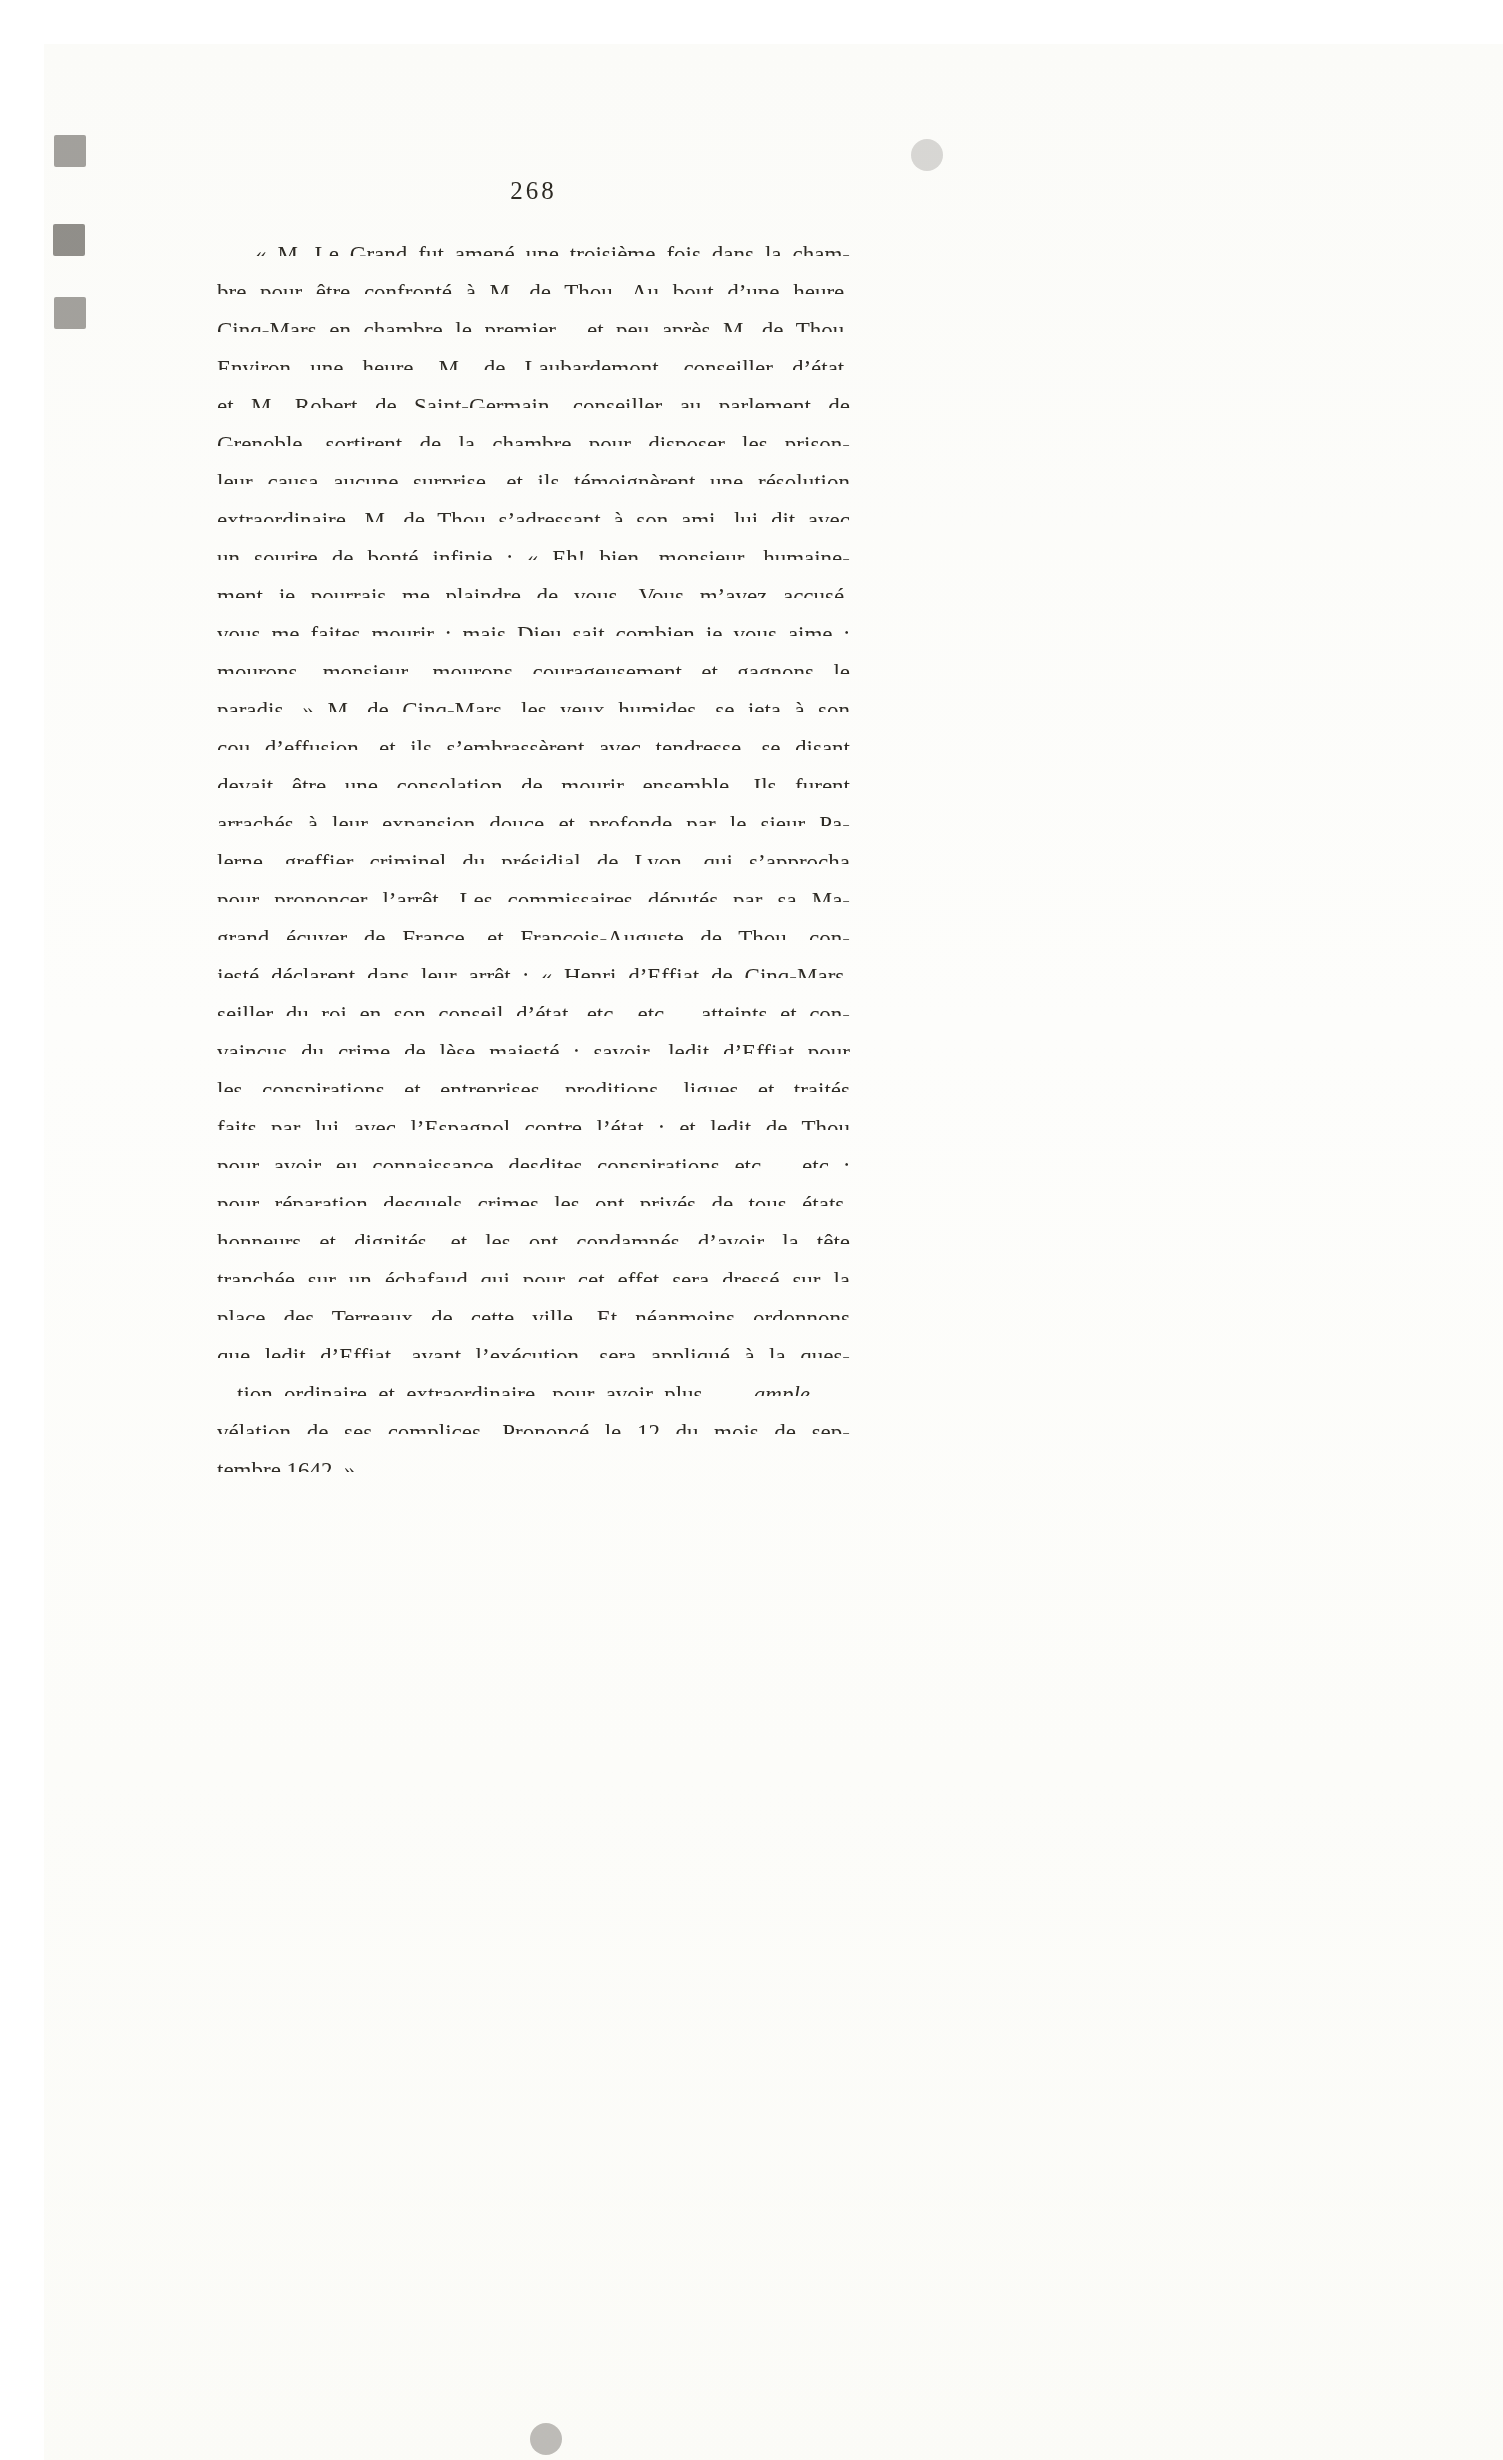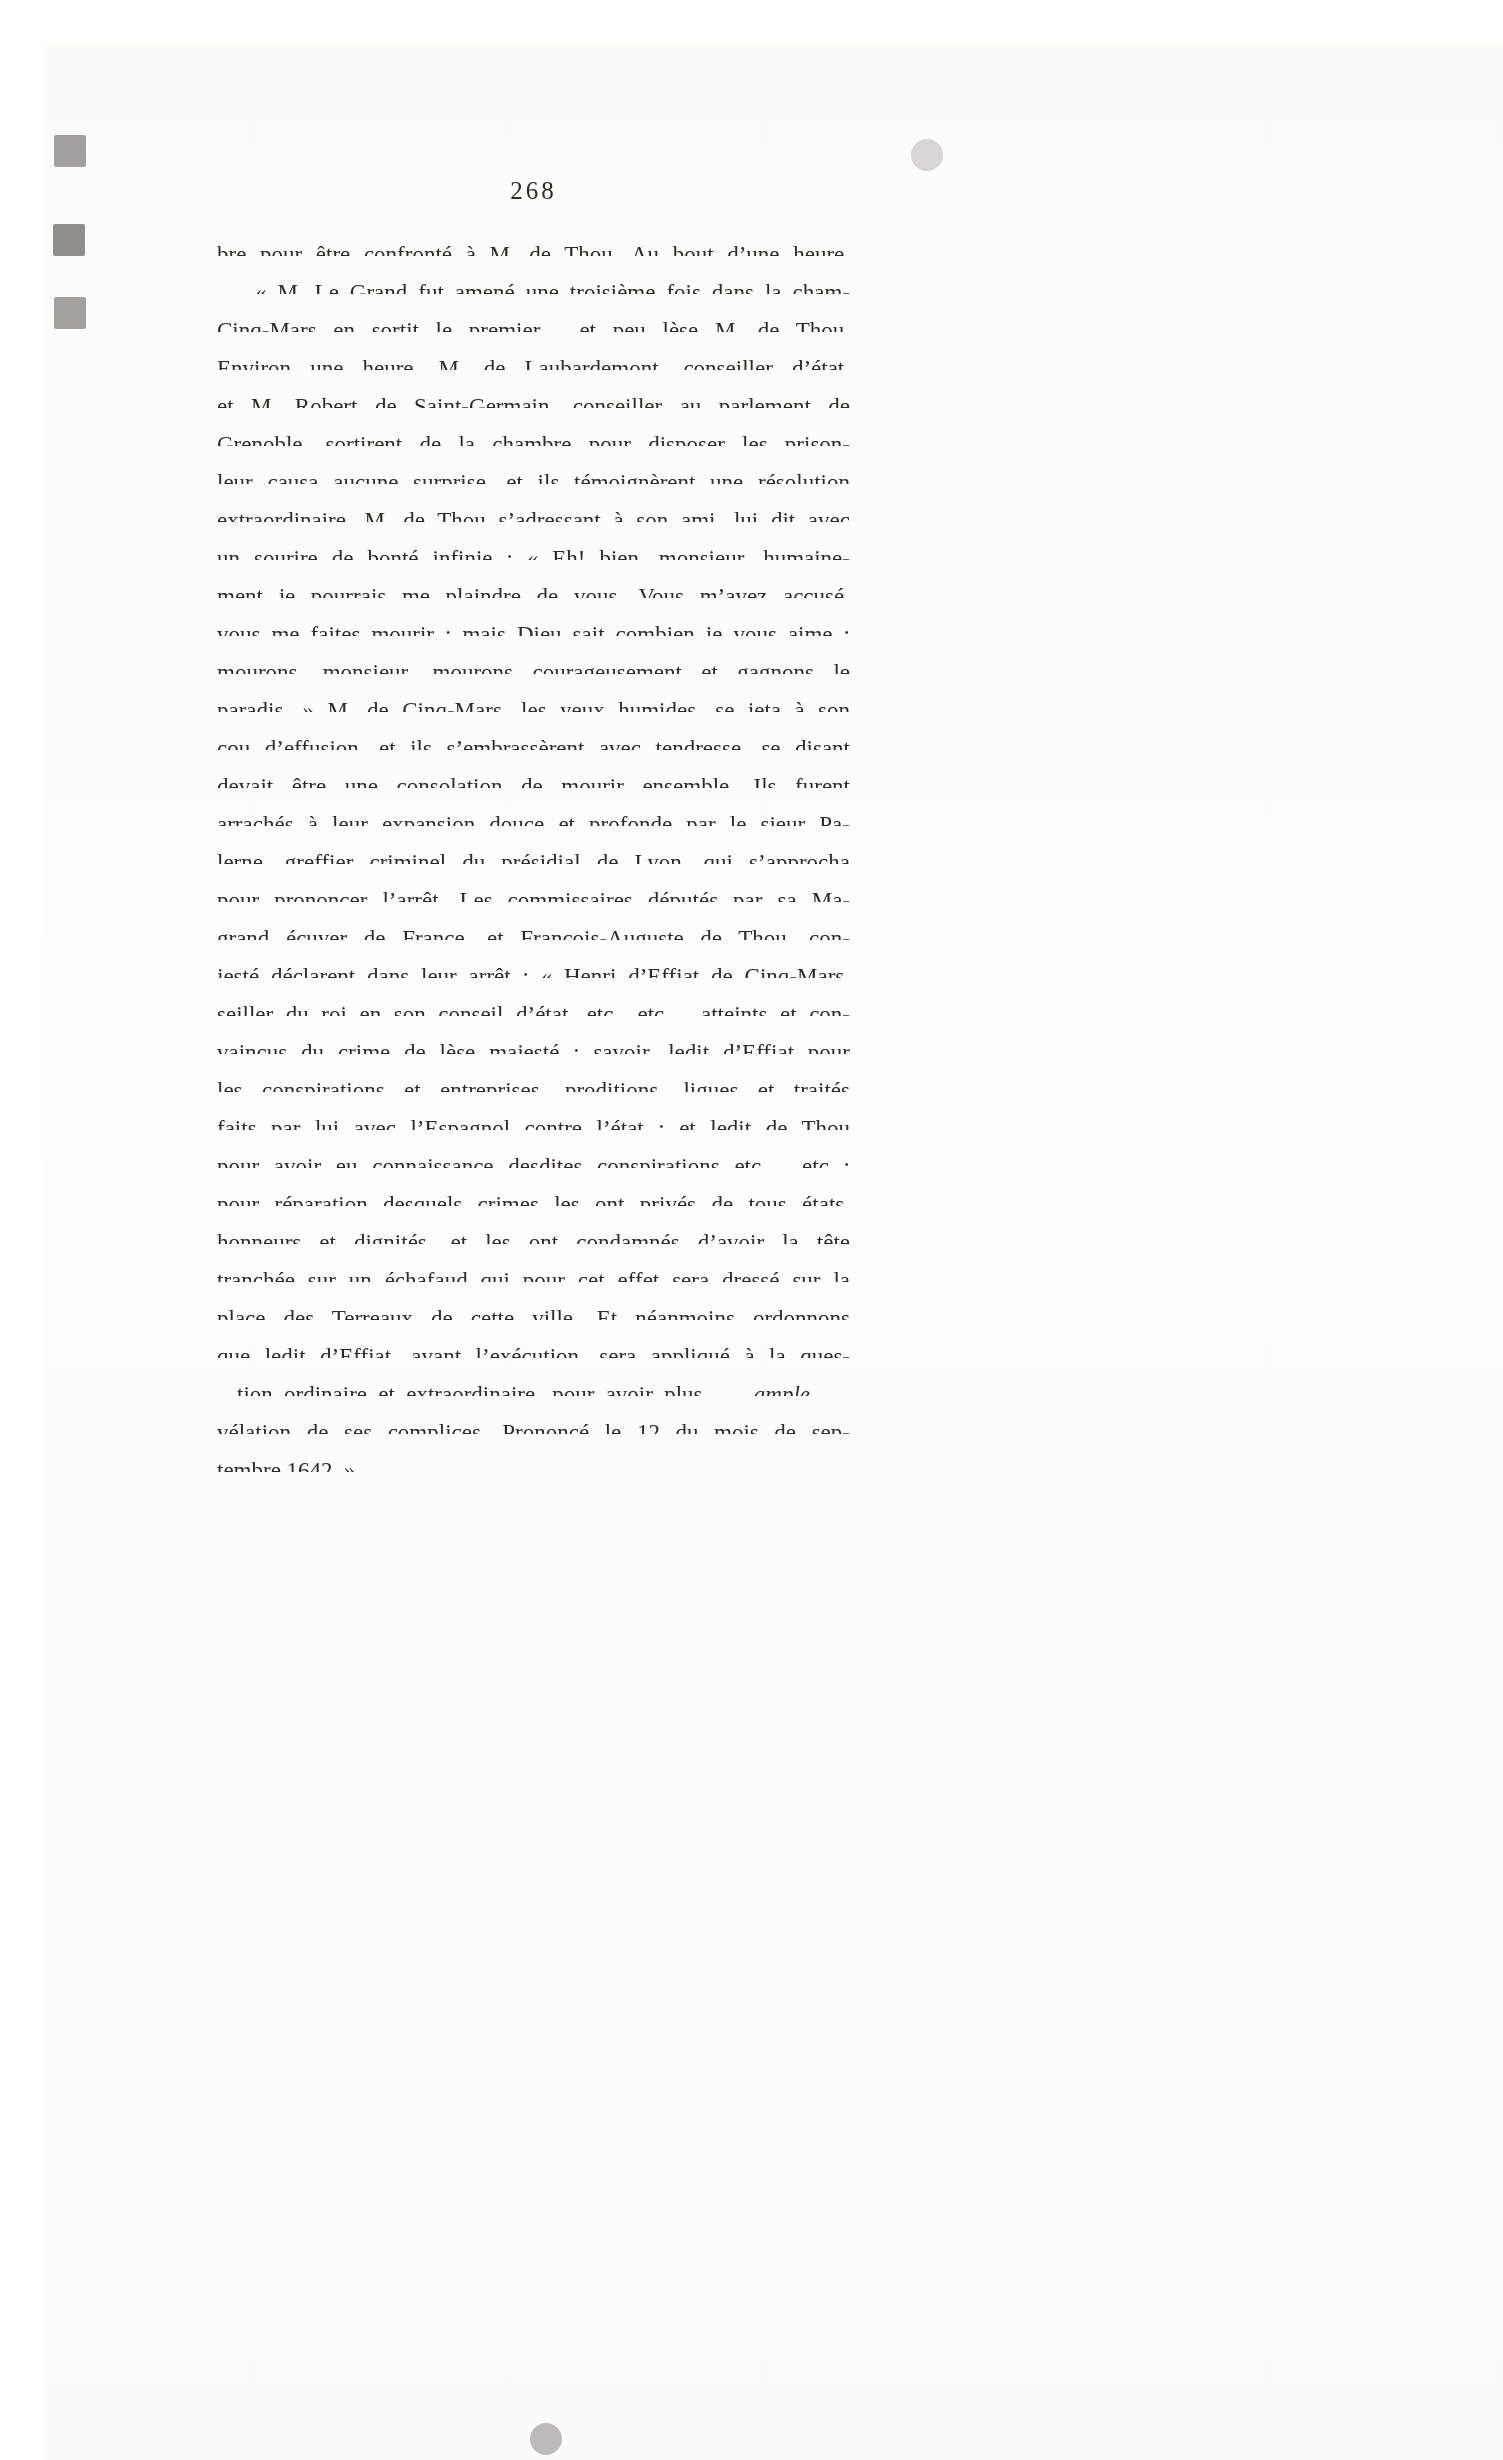--- a/index.html
+++ b/index.html
@@ -56,23 +56,23 @@
   .speck-2 { left: 863px; top: 91px; width: 3px; height: 3px; opacity: .2; border-radius: 50%; }
 </style>
 </head>
 <body>
 
 <div class="page">
 
   <div class="page-number">268</div>
 
   <div class="text-block">
+    <div class="line first">« M. Le Grand fut amené une troisième fois dans la cham-</div>
     <div class="line">bre pour être confronté à M. de Thou. Au bout d’une heure,</div>
-    <div class="line first">« M. Le Grand fut amené une troisième fois dans la cham-</div>
-    <div class="line">Cinq-Mars en sortit le premier , et peu lèse M. de Thou.</div>
+    <div class="line">Cinq-Mars en chambre le premier , et peu après M. de Thou.</div>
     <div class="line">Environ une heure, M. de Laubardemont, conseiller d’état,</div>
     <div class="line">et M. Robert de Saint-Germain, conseiller au parlement de</div>
     <div class="line">Grenoble, sortirent de la chambre pour disposer les prison-</div>
     <div class="line">leur causa aucune surprise, et ils témoignèrent une résolution</div>
     <div class="line">extraordinaire. M. de Thou s’adressant à son ami, lui dit avec</div>
     <div class="line">un sourire de bonté infinie : « Eh! bien, monsieur, humaine-</div>
     <div class="line">ment je pourrais me plaindre de vous. Vous m’avez accusé,</div>
     <div class="line">vous me faites mourir ; mais Dieu sait combien je vous aime ;</div>
     <div class="line">mourons, monsieur, mourons courageusement et gagnons le</div>
     <div class="line">paradis. » M. de Cinq-Mars, les yeux humides, se jeta à son</div>

